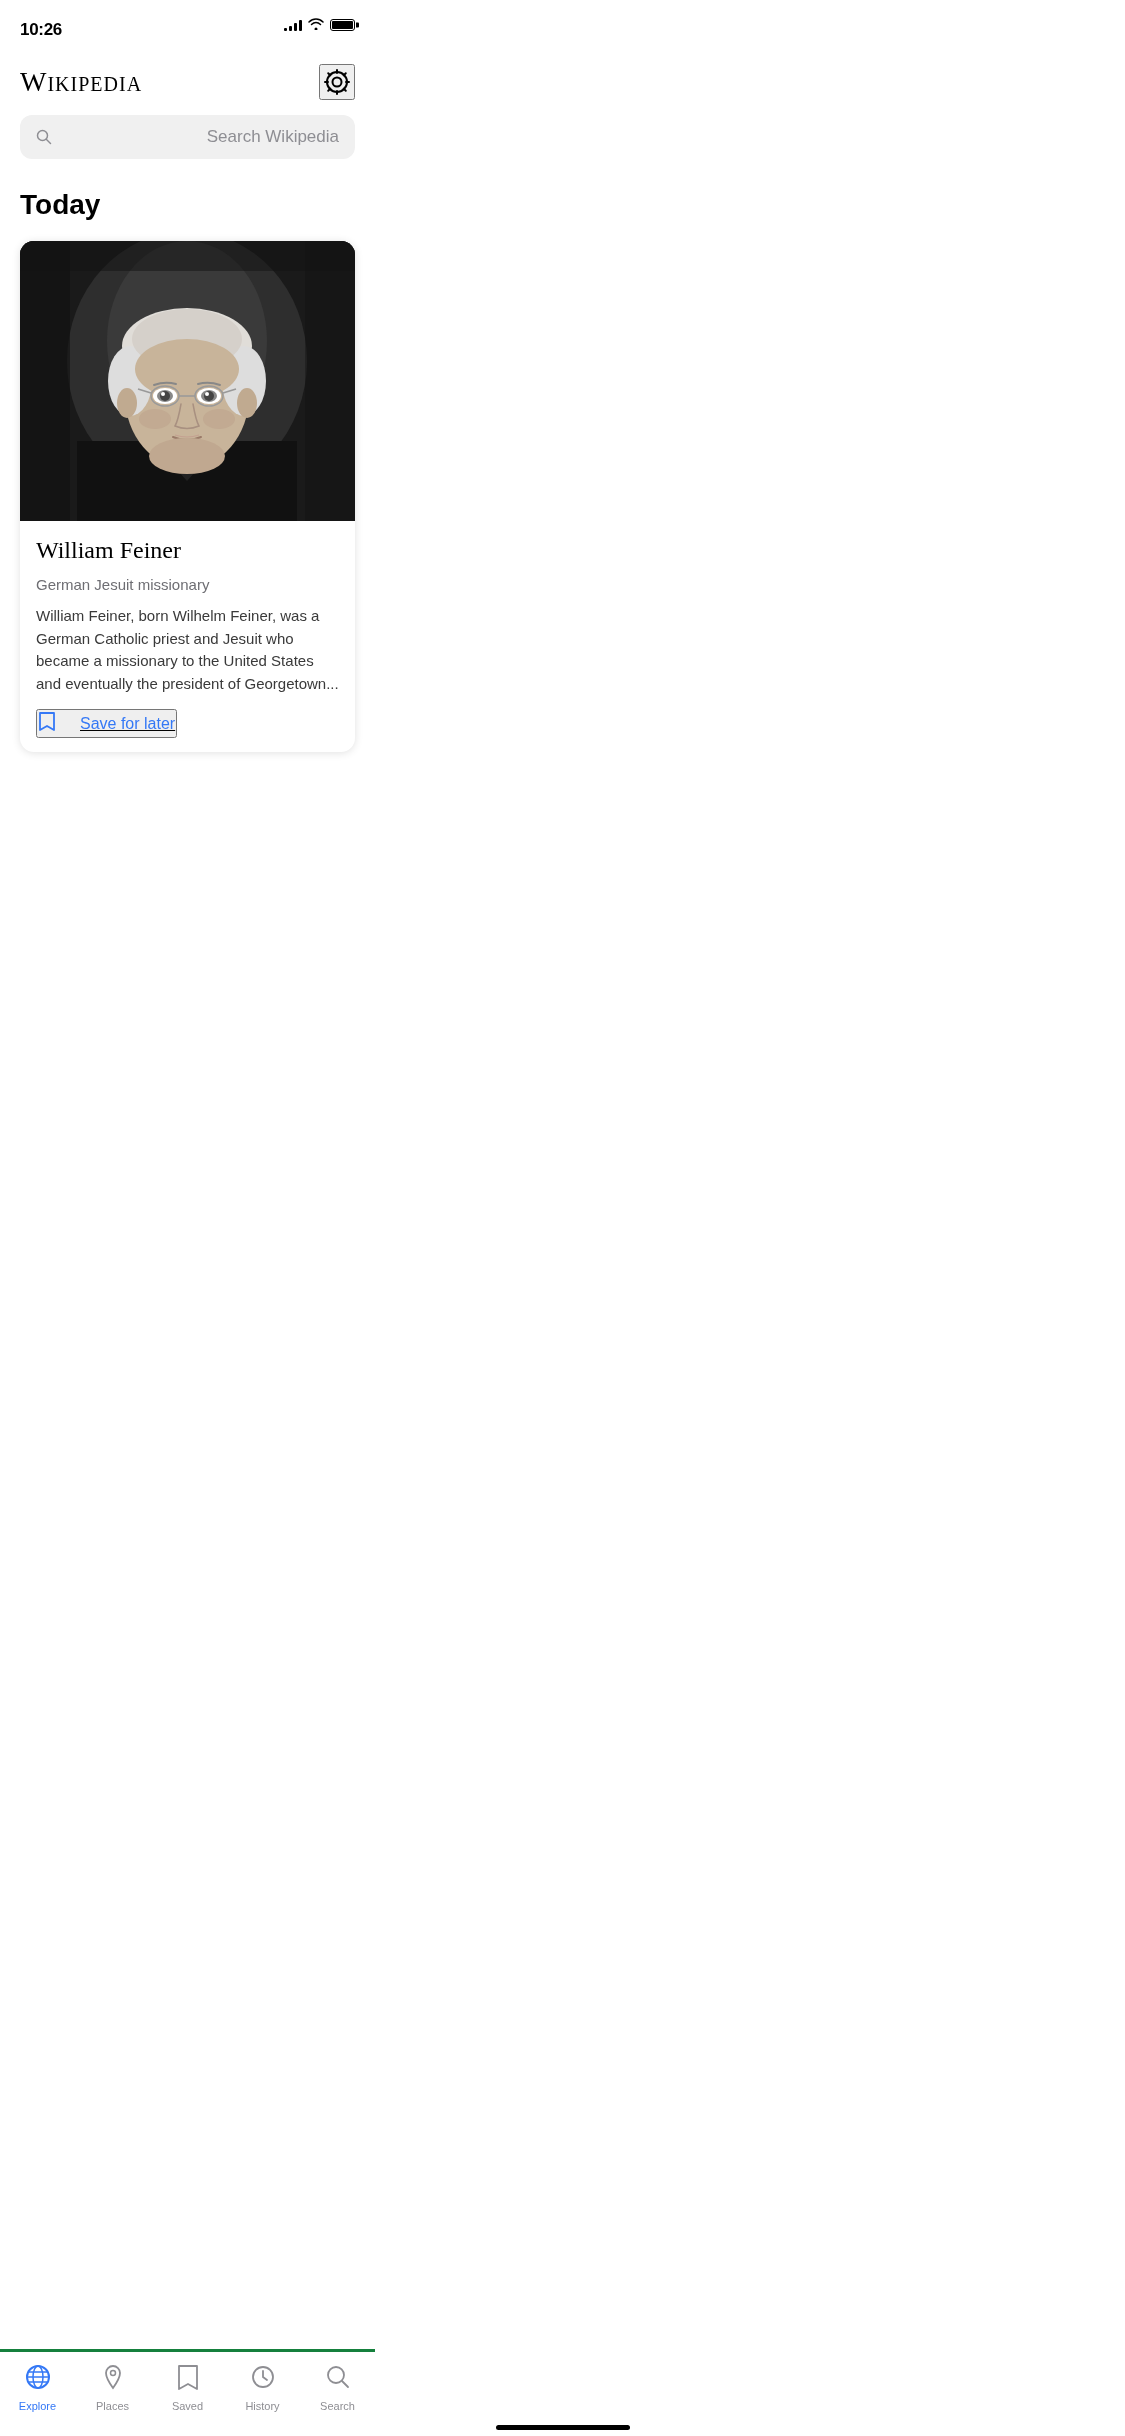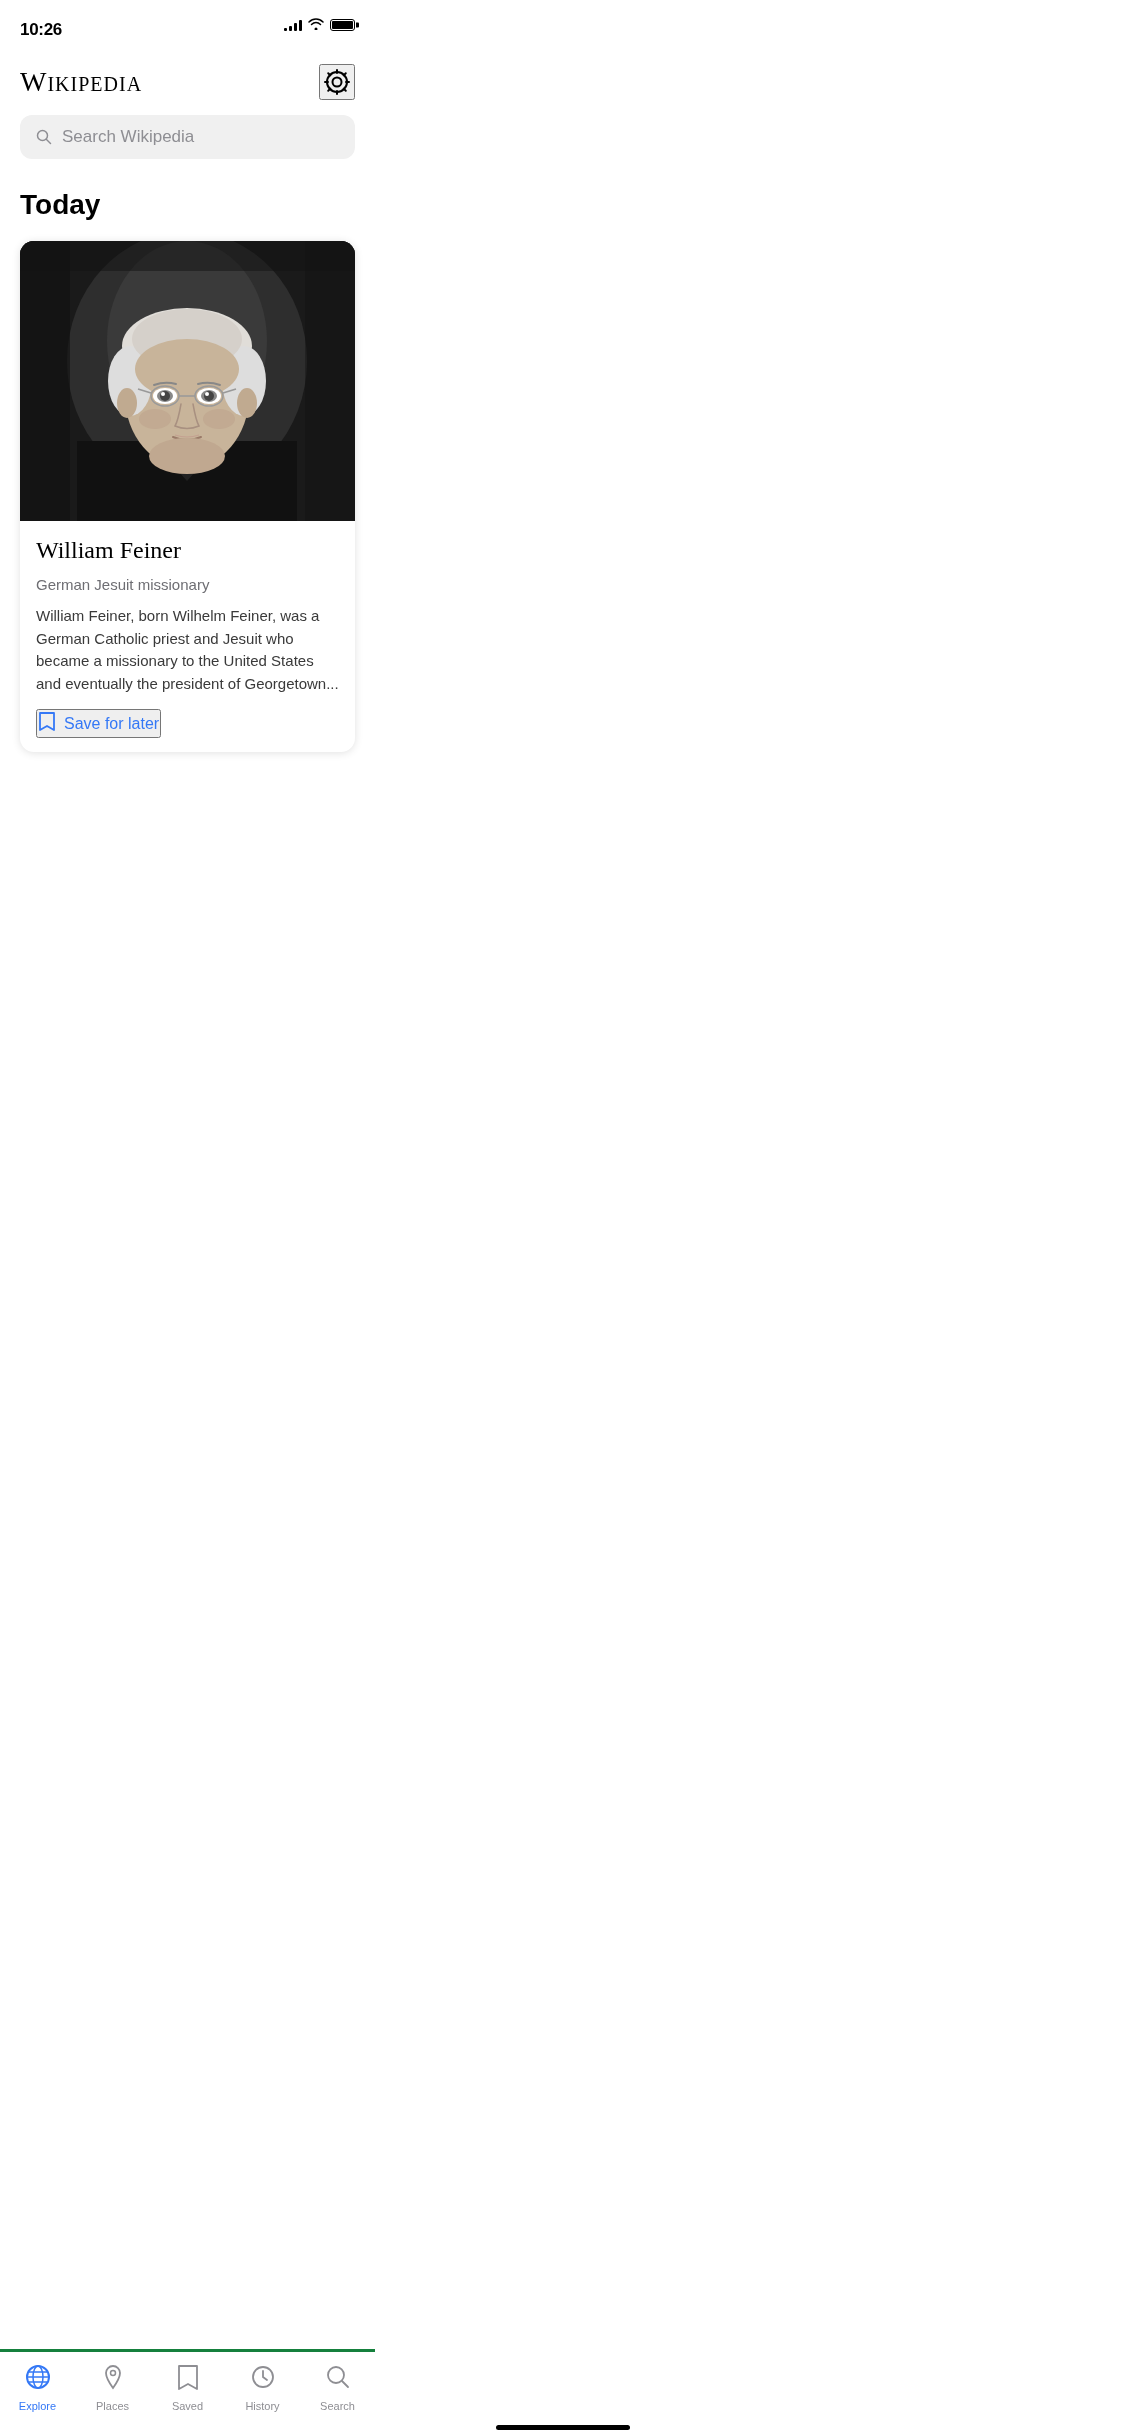--- a/index.html
+++ b/index.html
@@ -116,20 +116,21 @@
     }
 
     .gear-svg {
       width: 28px;
       height: 28px;
     }
 
     
     .search-container {
       padding: 0 20px 20px 20px;
+      text-align: right;
     }
 
     .search-bar {
       background: #f0f0f0;
       border-radius: 12px;
       display: flex;
       align-items: center;
       padding: 12px 16px;
       gap: 10px;
       cursor: pointer;
@@ -247,22 +248,23 @@
     .article-text {
       font-size: 15px;
       color: #3a3a3a;
       line-height: 1.5;
       margin-bottom: 14px;
     }
 
     .save-later-btn {
       display: flex;
       align-items: center;
-      gap: 8px;
+      gap: 24px;
       cursor: pointer;
+      text-decoration: underline;
     }
 
     .bookmark-icon {
       color: #3478f6;
       font-size: 18px;
     }
 
     .save-label {
       font-size: 16px;
       color: #3478f6;

